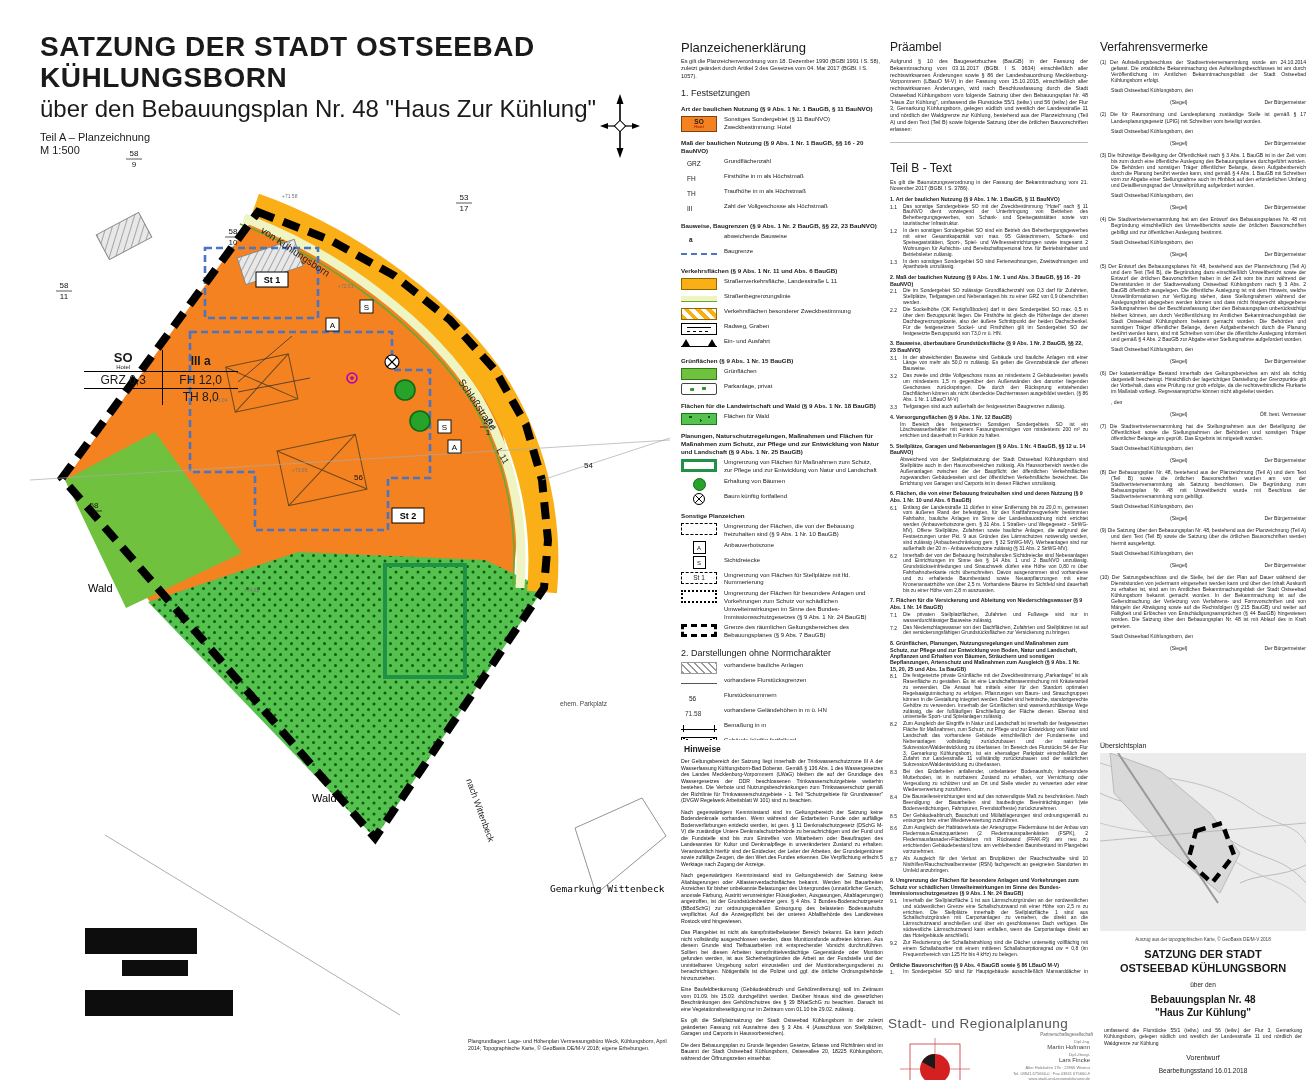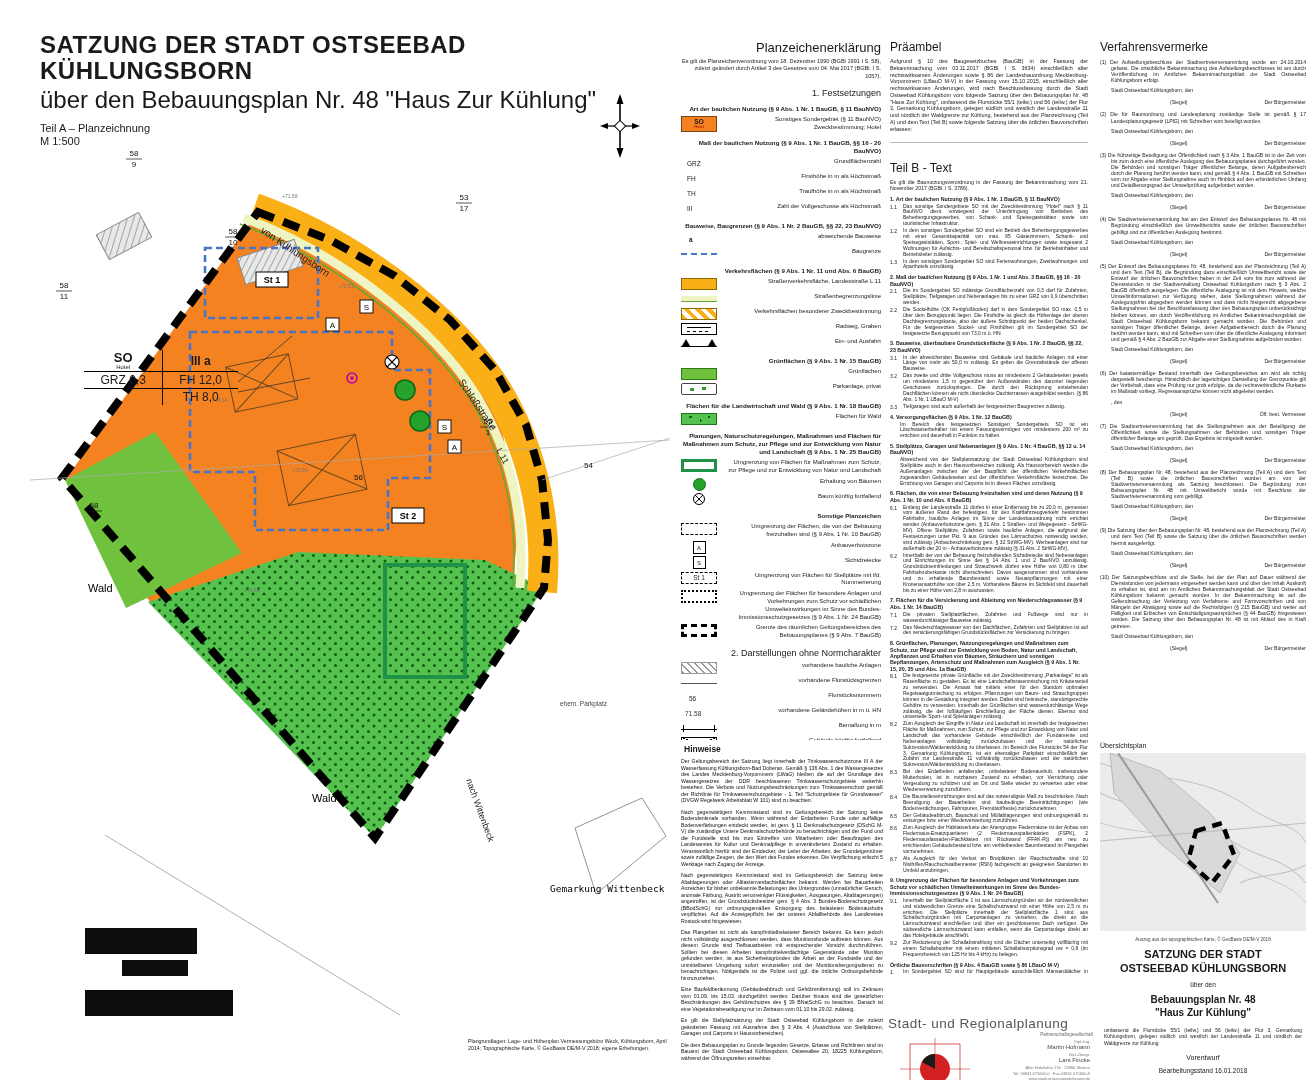--- a/index.html
+++ b/index.html
@@ -1,39 +1,39 @@
 <!DOCTYPE html>
 <html><head>
 <meta charset="utf-8">
 <style>
   html,body{margin:0;padding:0;background:#e5e5e5;}
   #sheet{position:relative;width:1313px;height:1080px;background:#ffffff;overflow:hidden;
          font-family:"Liberation Sans",sans-serif;color:#1a1a1a;}
   
   #hdr{position:absolute;left:40px;top:32px;width:620px;}
-  #hdr .t1{font-size:24px;font-weight:bold;letter-spacing:.5px;line-height:1.1;}
+  #hdr .t1{font-size:28px;font-weight:bold;letter-spacing:.5px;line-height:1.1;}
   #hdr .t2{font-size:24px;line-height:1.25;}
   #hdr .t3{font-size:11px;margin-top:7px;}
   #hdr .t4{font-size:11px;margin-top:1px;}
   
   #mapsvg{position:absolute;left:30px;top:140px;}
   .maplabel{font-family:"Liberation Sans",sans-serif;}
   #schablone{position:absolute;left:84px;top:350px;width:154px;font-size:12px;}
   #schablone table{border-collapse:collapse;width:100%;}
   #schablone td{padding:1px 6px;text-align:center;vertical-align:middle;}
   #schablone tr+tr td{border-top:1.3px solid #000;}
   #schablone td.r{border-left:1.3px solid #000;}
   #schablone .so{font-weight:bold;font-size:13px;line-height:1;}
   #schablone .so small{display:block;font-weight:normal;font-size:6px;}
   #schablone .fl{font-weight:bold;}
   #compass{position:absolute;left:598px;top:94px;}
   .redact{position:absolute;background:#0d0d0d;}
   #plangrund{position:absolute;left:468px;top:1038px;width:210px;font-size:5.3px;line-height:1.3;color:#222;}
   
-  #legend{position:absolute;left:681px;top:40px;width:200px;height:700px;overflow:hidden;text-align:right;}
+  #legend{position:absolute;left:681px;top:40px;width:200px;height:700px;overflow:hidden;}
   #legend h1{font-size:13px;font-weight:normal;margin:0 0 3px 0;}
   #legend .intro{font-size:5.6px;line-height:1.3;color:#222;margin-bottom:6px;}
   .lg-section{font-size:9px;font-weight:normal;margin:8px 0 4px;}
   .lg-sub{font-size:6.2px;font-weight:bold;margin:7px 0 3px;line-height:1.3;}
   .lg-row{display:flex;gap:7px;margin:3px 0;align-items:flex-start;min-height:12px;}
   .lg-desc{font-size:6px;line-height:1.3;white-space:pre-line;flex:1;}
   .sw{flex:0 0 36px;height:12px;display:flex;align-items:center;justify-content:center;
       box-sizing:border-box;font-size:6.5px;margin-top:0;}
   .sw .sw-label{font-size:6.5px;}
   .sw-so{background:#F58220;border:1px solid #7a4510;flex-direction:column;line-height:1;height:16px;}

